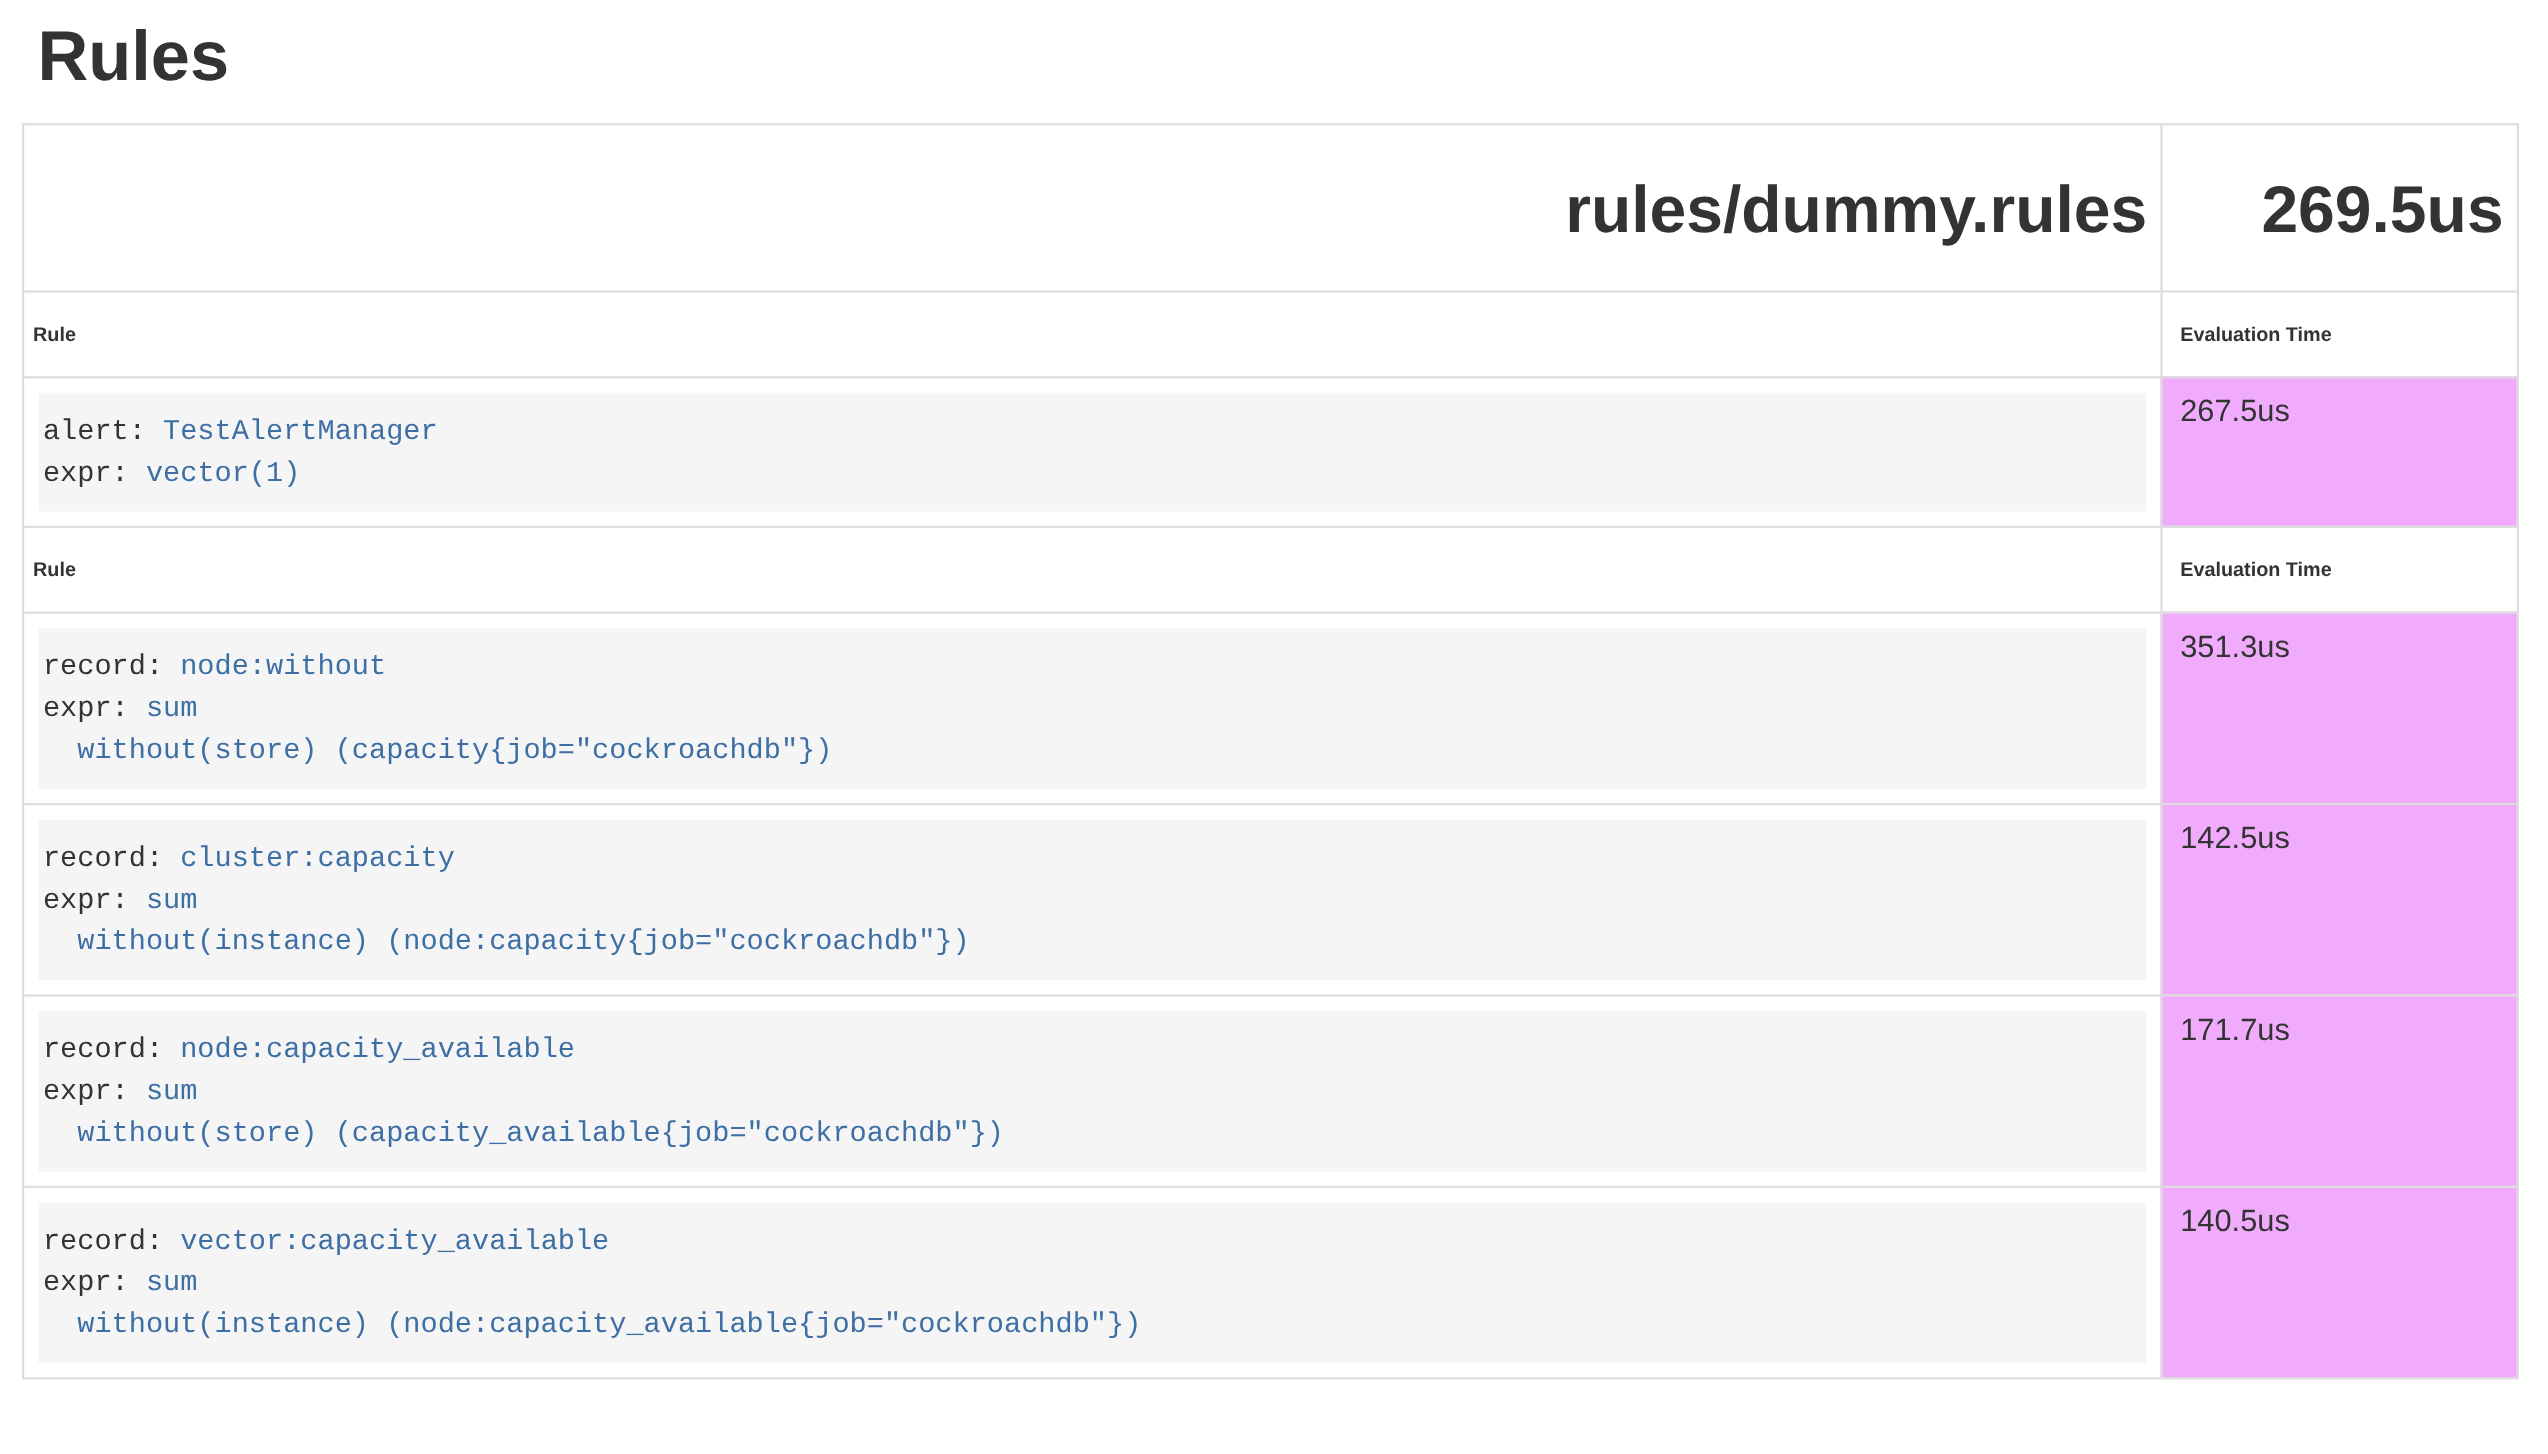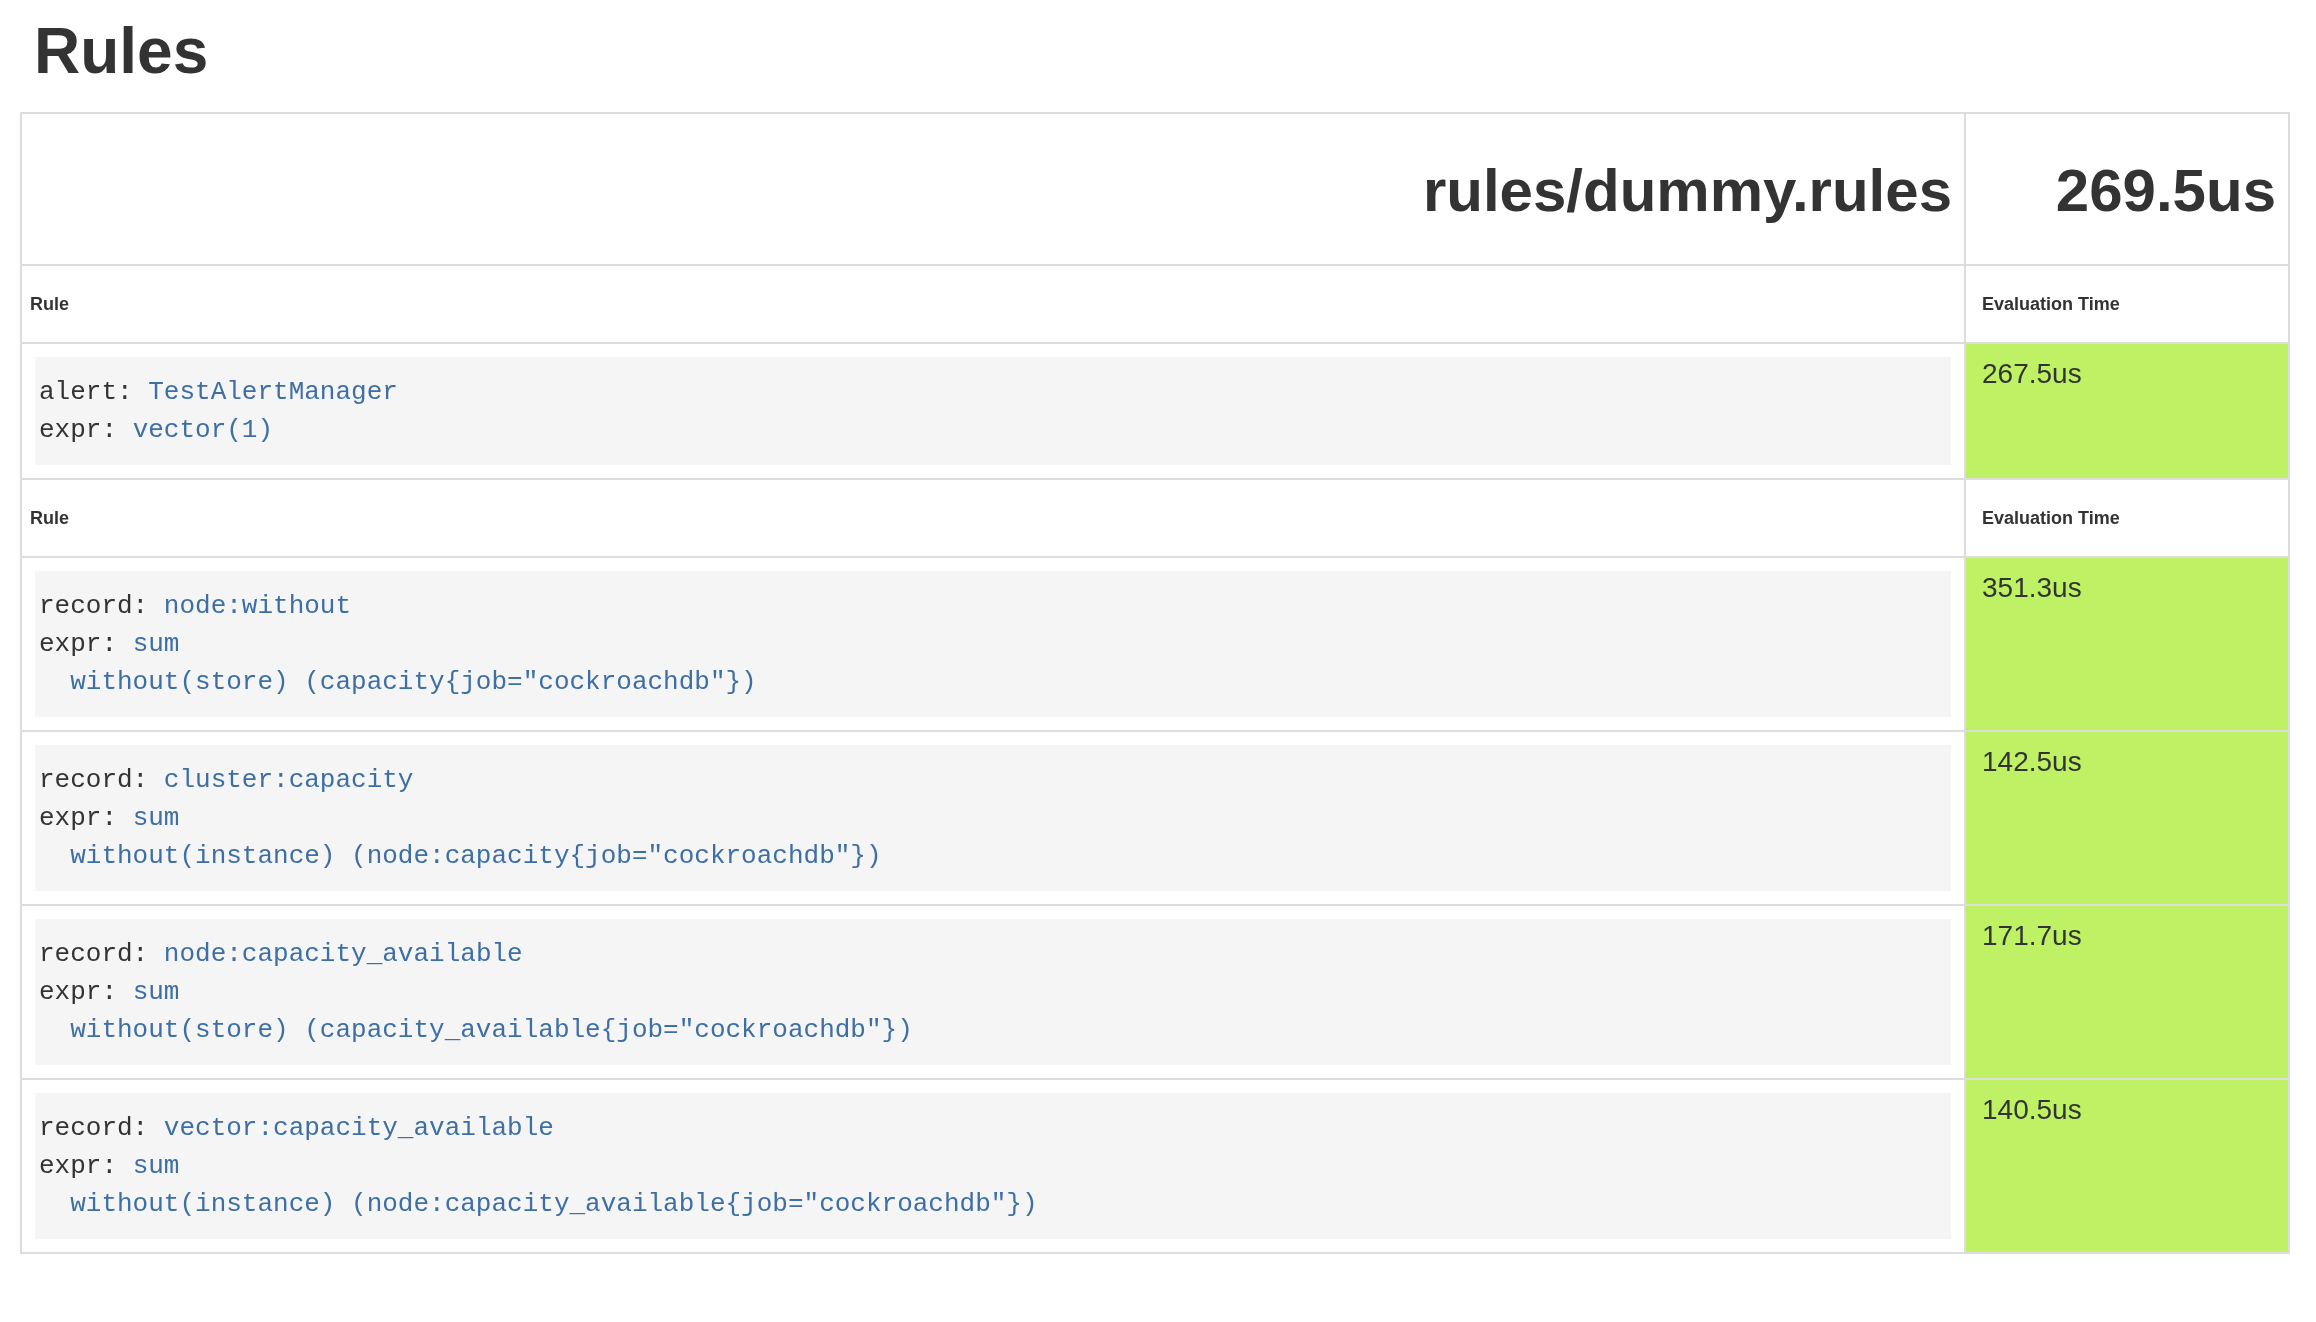--- a/index.html
+++ b/index.html
@@ -91,21 +91,21 @@
   .rule-link {
     color: var(--link);
     text-decoration: none;
     cursor: pointer;
   }
   td.time-cell {
     font-size: 28px;
     line-height: 34px;
     padding: 13px 10px 13px 16px;
     color: var(--text);
-    background: #bef264;
+    background: #f0abfc;
   }
 </style>
 </head>
 <body>
 
 <div class="content">
   <h1 class="page-title">Rules</h1>
   <table class="rules-table">
     <colgroup>
       <col class="col-rule">

